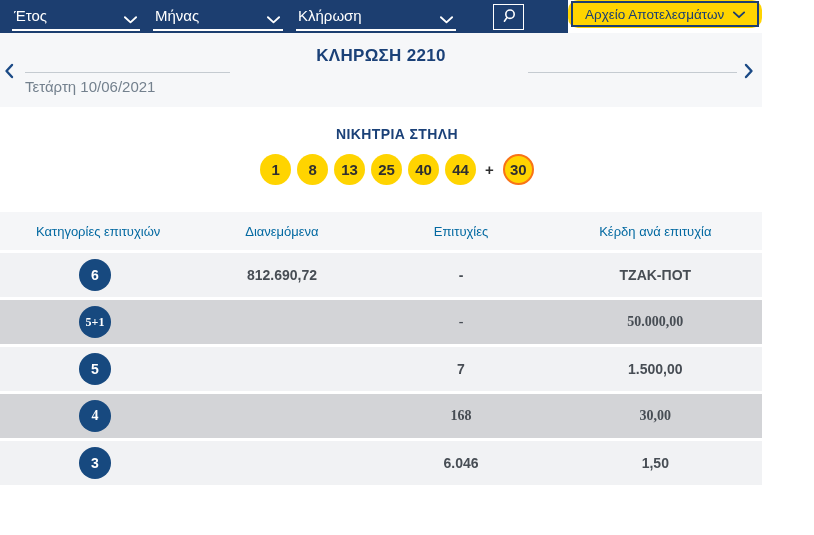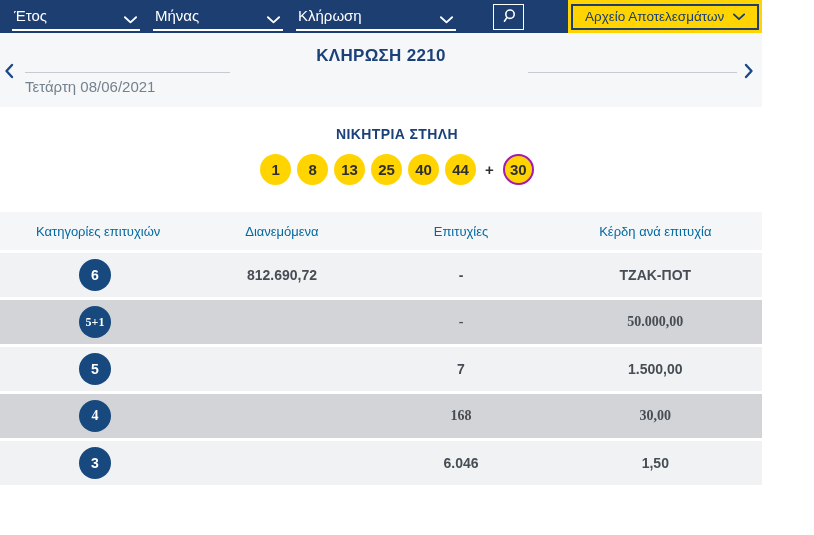--- a/index.html
+++ b/index.html
@@ -21,22 +21,22 @@
   }
   .dd-year  { left:12px;  width:128px; }
   .dd-month { left:153px; width:130px; }
   .dd-draw  { left:296px; width:160px; }
   .search-btn {
     position:absolute; left:493px; top:4px; width:31px; height:26px;
     background:transparent; border:1px solid #ffffff; padding:0; cursor:pointer;
     display:flex; align-items:center; justify-content:center;
   }
   .topbar-right {
-    width:217px; height:33px; background:#ffd400;
-    display:flex; align-items:center; justify-content:center;
+    width:217px; height:28px; background:#ffd400;
+    display:flex; align-items:center; justify-content:center;border-radius:10px;
   }
   .archive-btn {
     height:26px; width:188px; background:transparent; cursor:pointer;
     border:2px solid #1c3e70; color:#1c3e70; font-family:inherit;
     font-size:13.5px; display:flex; align-items:center; justify-content:center; gap:9px;
   }
 
   
   .draw-nav { position:absolute; top:33px; left:0; width:762px; height:74px; background:#f6f7f9; }
   .nav-arrow {
@@ -56,21 +56,21 @@
   
   .winning { position:absolute; top:107px; left:16px; width:762px; height:105px; background:#ffffff; text-align:center; }
   .winning-title { padding-top:19px; font-size:14px; font-weight:700; color:#1b4178; letter-spacing:0.4px; }
   .balls { margin-top:12px; display:flex; justify-content:center; align-items:center; gap:6px; }
   .ball {
     width:31px; height:31px; border-radius:50%; background:#ffd400;
     color:#2f2f2f; font-weight:700; font-size:15px;
     display:flex; align-items:center; justify-content:center;
   }
   .ball-plus { color:#2f2f2f; font-weight:700; font-size:15px; margin:0 3px; }
-  .ball-bonus { width:27px; height:27px; border:2px solid #a21caf; }
+  .ball-bonus { width:27px; height:27px; border:2px solid #f97316; }
 
   
   .results { position:absolute; top:212px; left:0; width:762px; }
   .thead {
     display:flex; height:38px; align-items:center; background:#f5f6f8;
     color:#0369a1; font-size:13px; margin-bottom:3px;
   }
   .trow {
     display:flex; height:44px; align-items:center; margin-bottom:3px;
     color:#474d54; font-size:14px; font-weight:700;
@@ -143,21 +143,21 @@
 
   <section class="draw-nav">
     <button class="nav-arrow nav-prev">
       <span>
         <svg width="10" height="16" viewBox="0 0 10 16">
             <path d="M8 2L2.5 8L8 14" fill="none" stroke="#1b4a86" stroke-width="2.4" stroke-linecap="round" stroke-linejoin="round"></path>
           </svg>
       </span>
     </button>
     <div class="nav-line nav-line-left"></div>
-    <div class="nav-date">Τετάρτη 08/06/2021</div>
+    <div class="nav-date">Τετάρτη 10/06/2021</div>
     <div class="nav-center">
       <div class="nav-title">ΚΛΗΡΩΣΗ 2210</div>
     </div>
     <div class="nav-line nav-line-right"></div>
     <button class="nav-arrow nav-next">
       <span>
         <svg width="10" height="16" viewBox="0 0 10 16">
             <path d="M2 2l5.5 6L2 14" fill="none" stroke="#1b4a86" stroke-width="2.4" stroke-linecap="round" stroke-linejoin="round"></path>
           </svg>
       </span>

